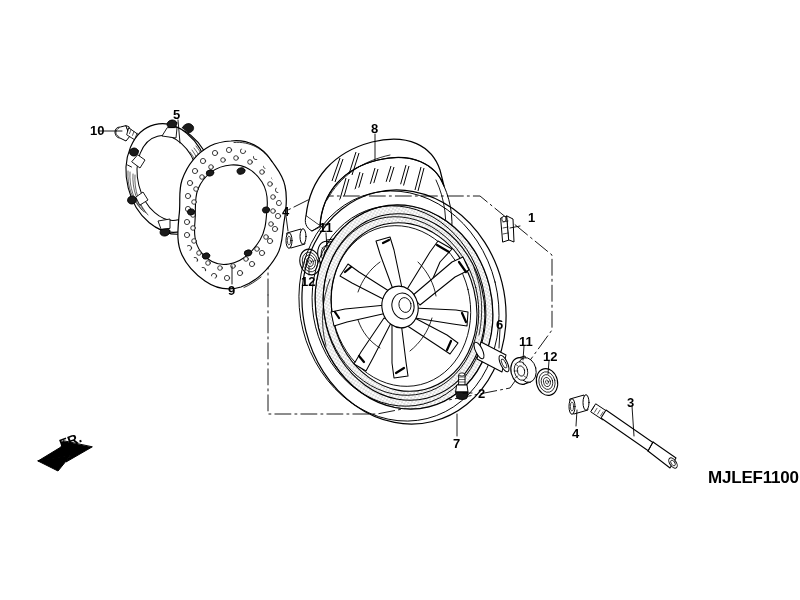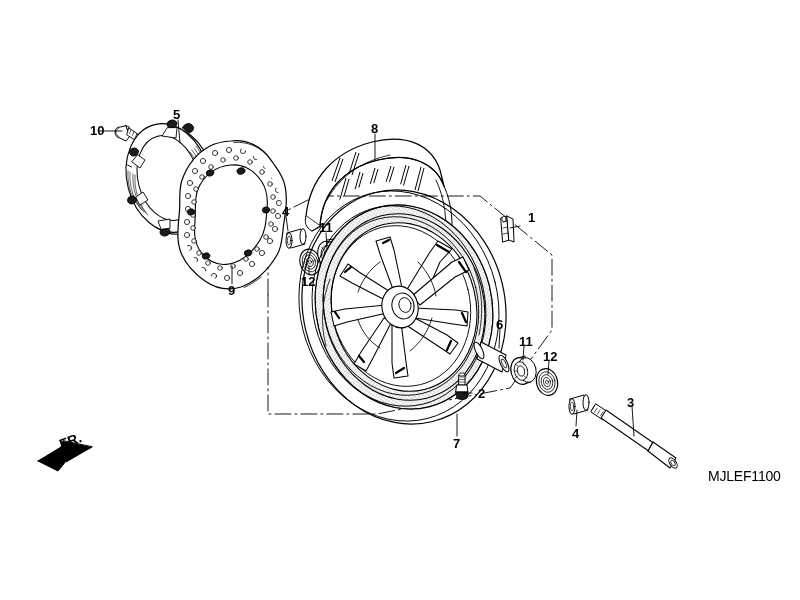--- a/index.html
+++ b/index.html
@@ -30,22 +30,22 @@
     font-weight: 700;
     color: #000000;
     line-height: 1;
     white-space: nowrap;
   }
   #part-code {
     position: absolute;
     left: 708px;
     top: 468px;
     font-family: "Liberation Sans", sans-serif;
-    font-size: 14px;
-    font-weight: 400;
+    font-size: 17px;
+    font-weight: 700;
     letter-spacing: -0.2px;
     color: #000000;
     white-space: nowrap;
   }
   #fr-text {
     position: absolute;
     left: 57px;
     top: 437px;
     font-family: "Liberation Sans", sans-serif;
     font-size: 14px;

